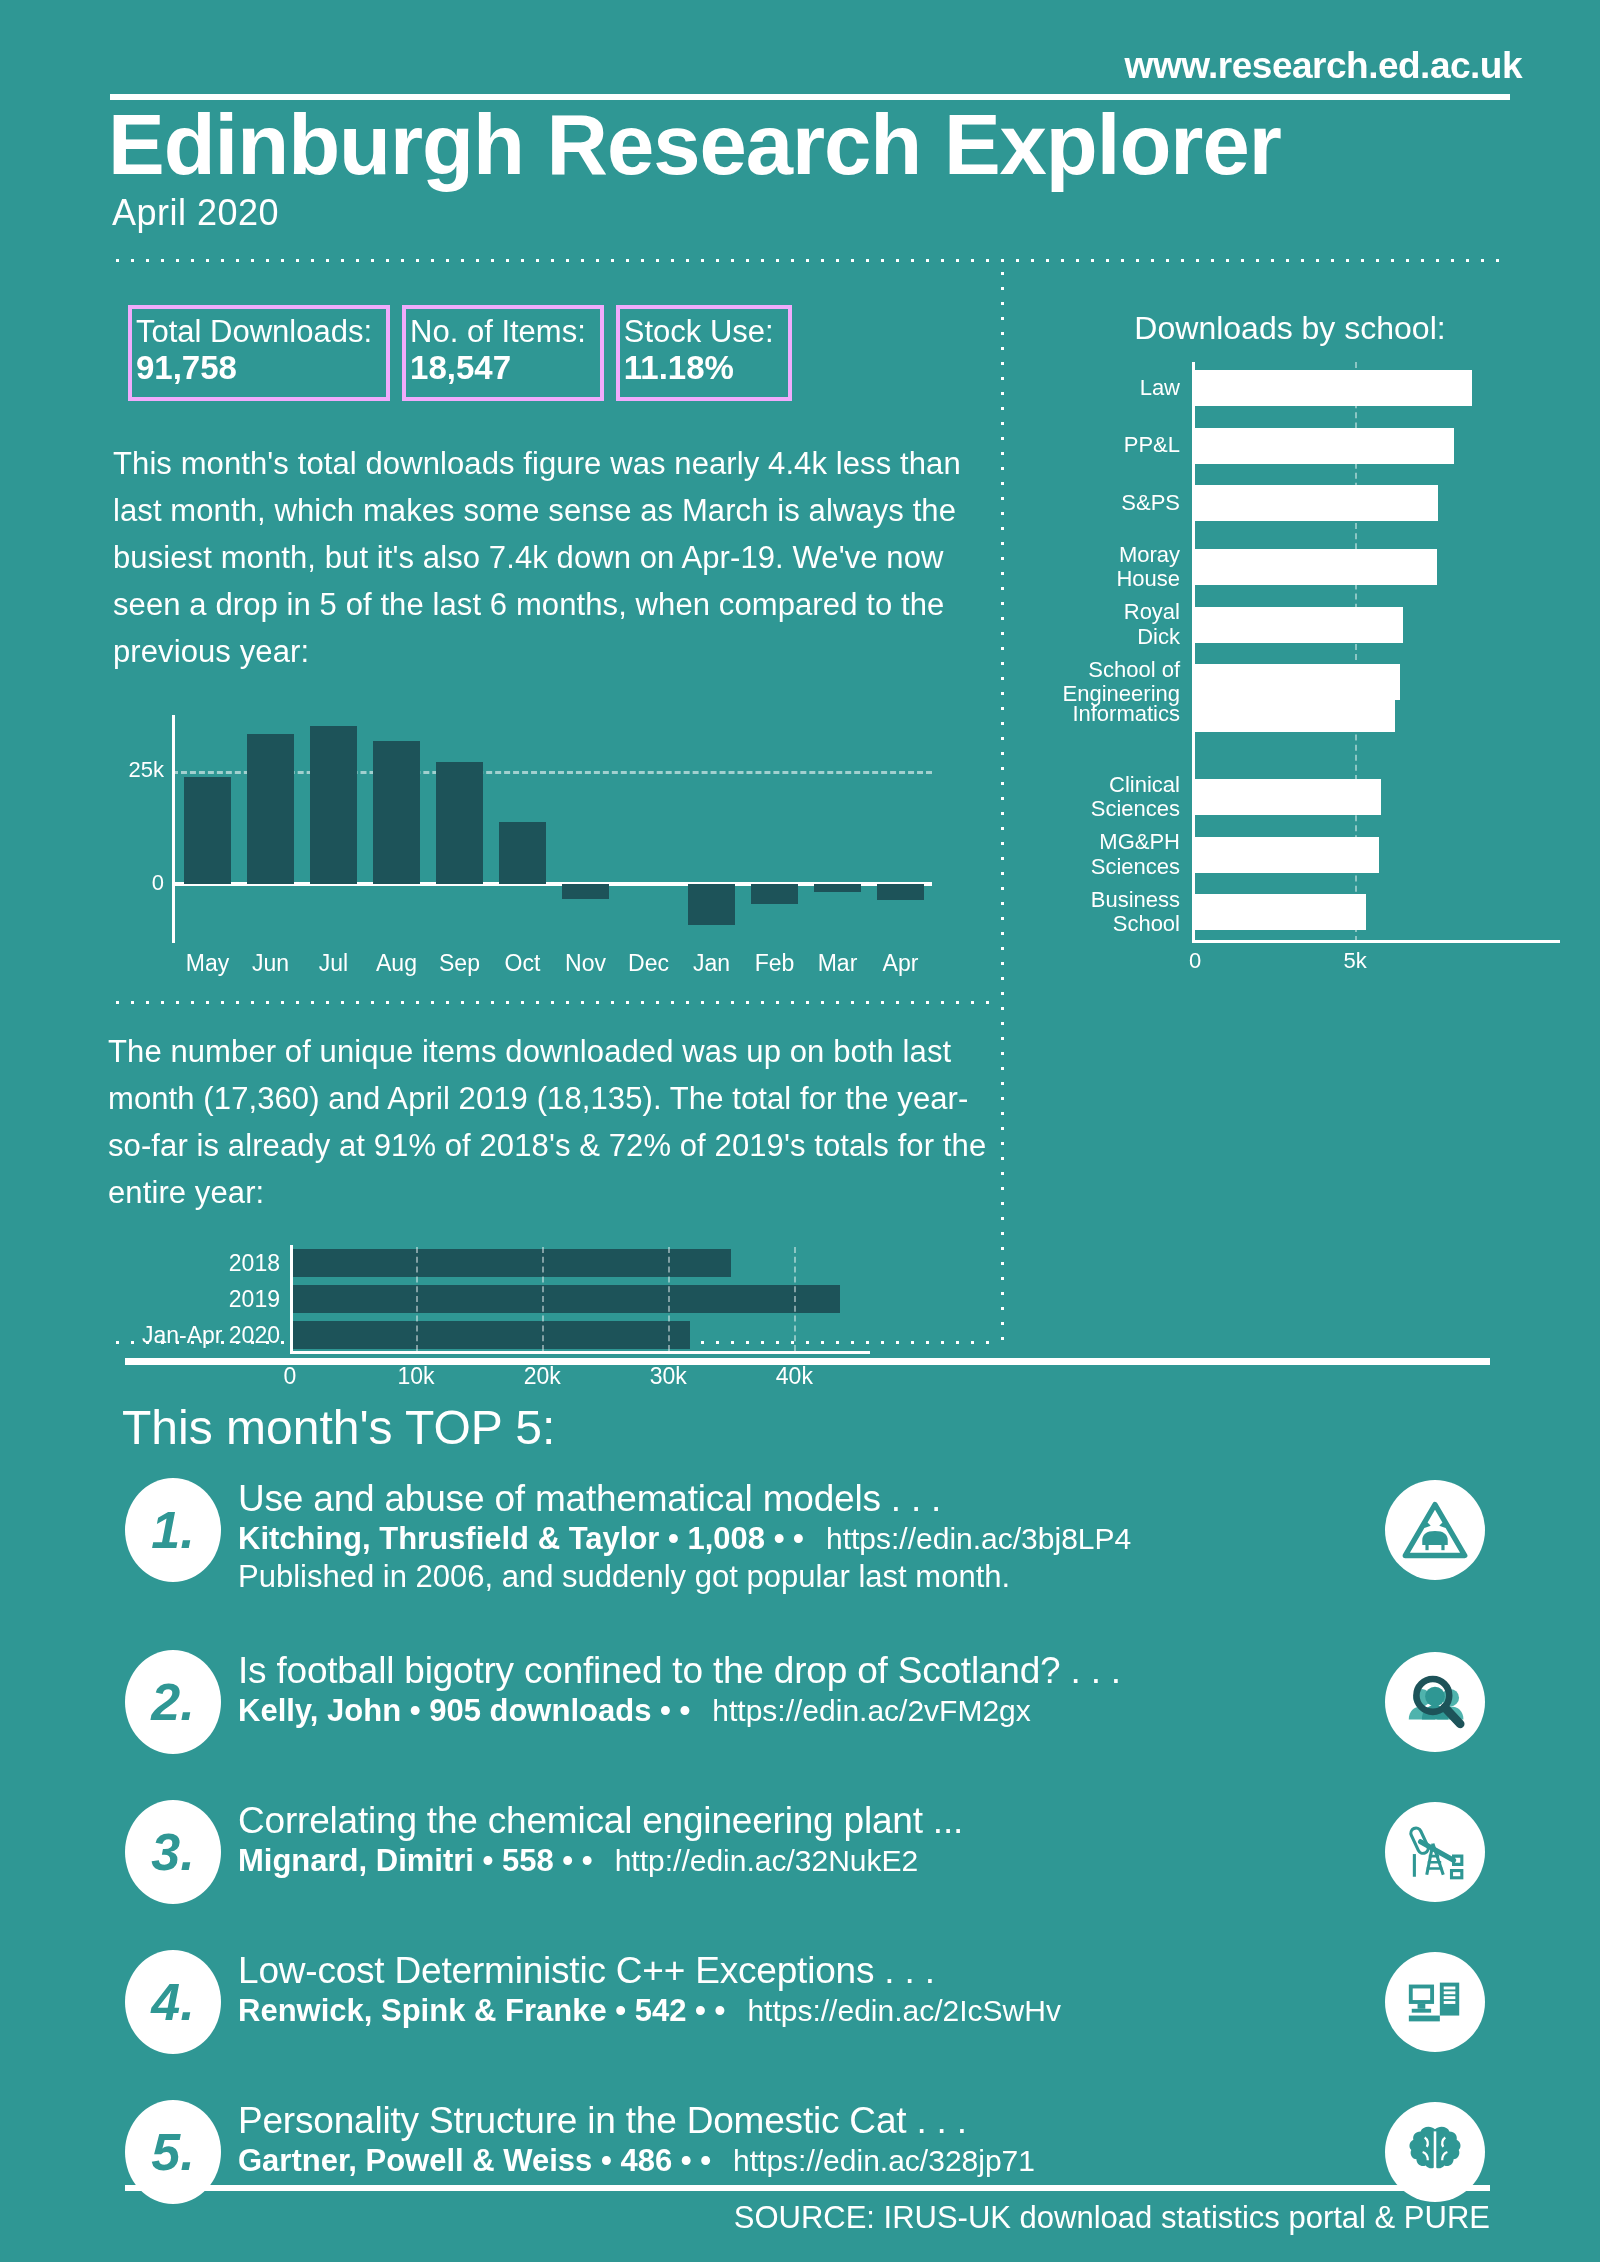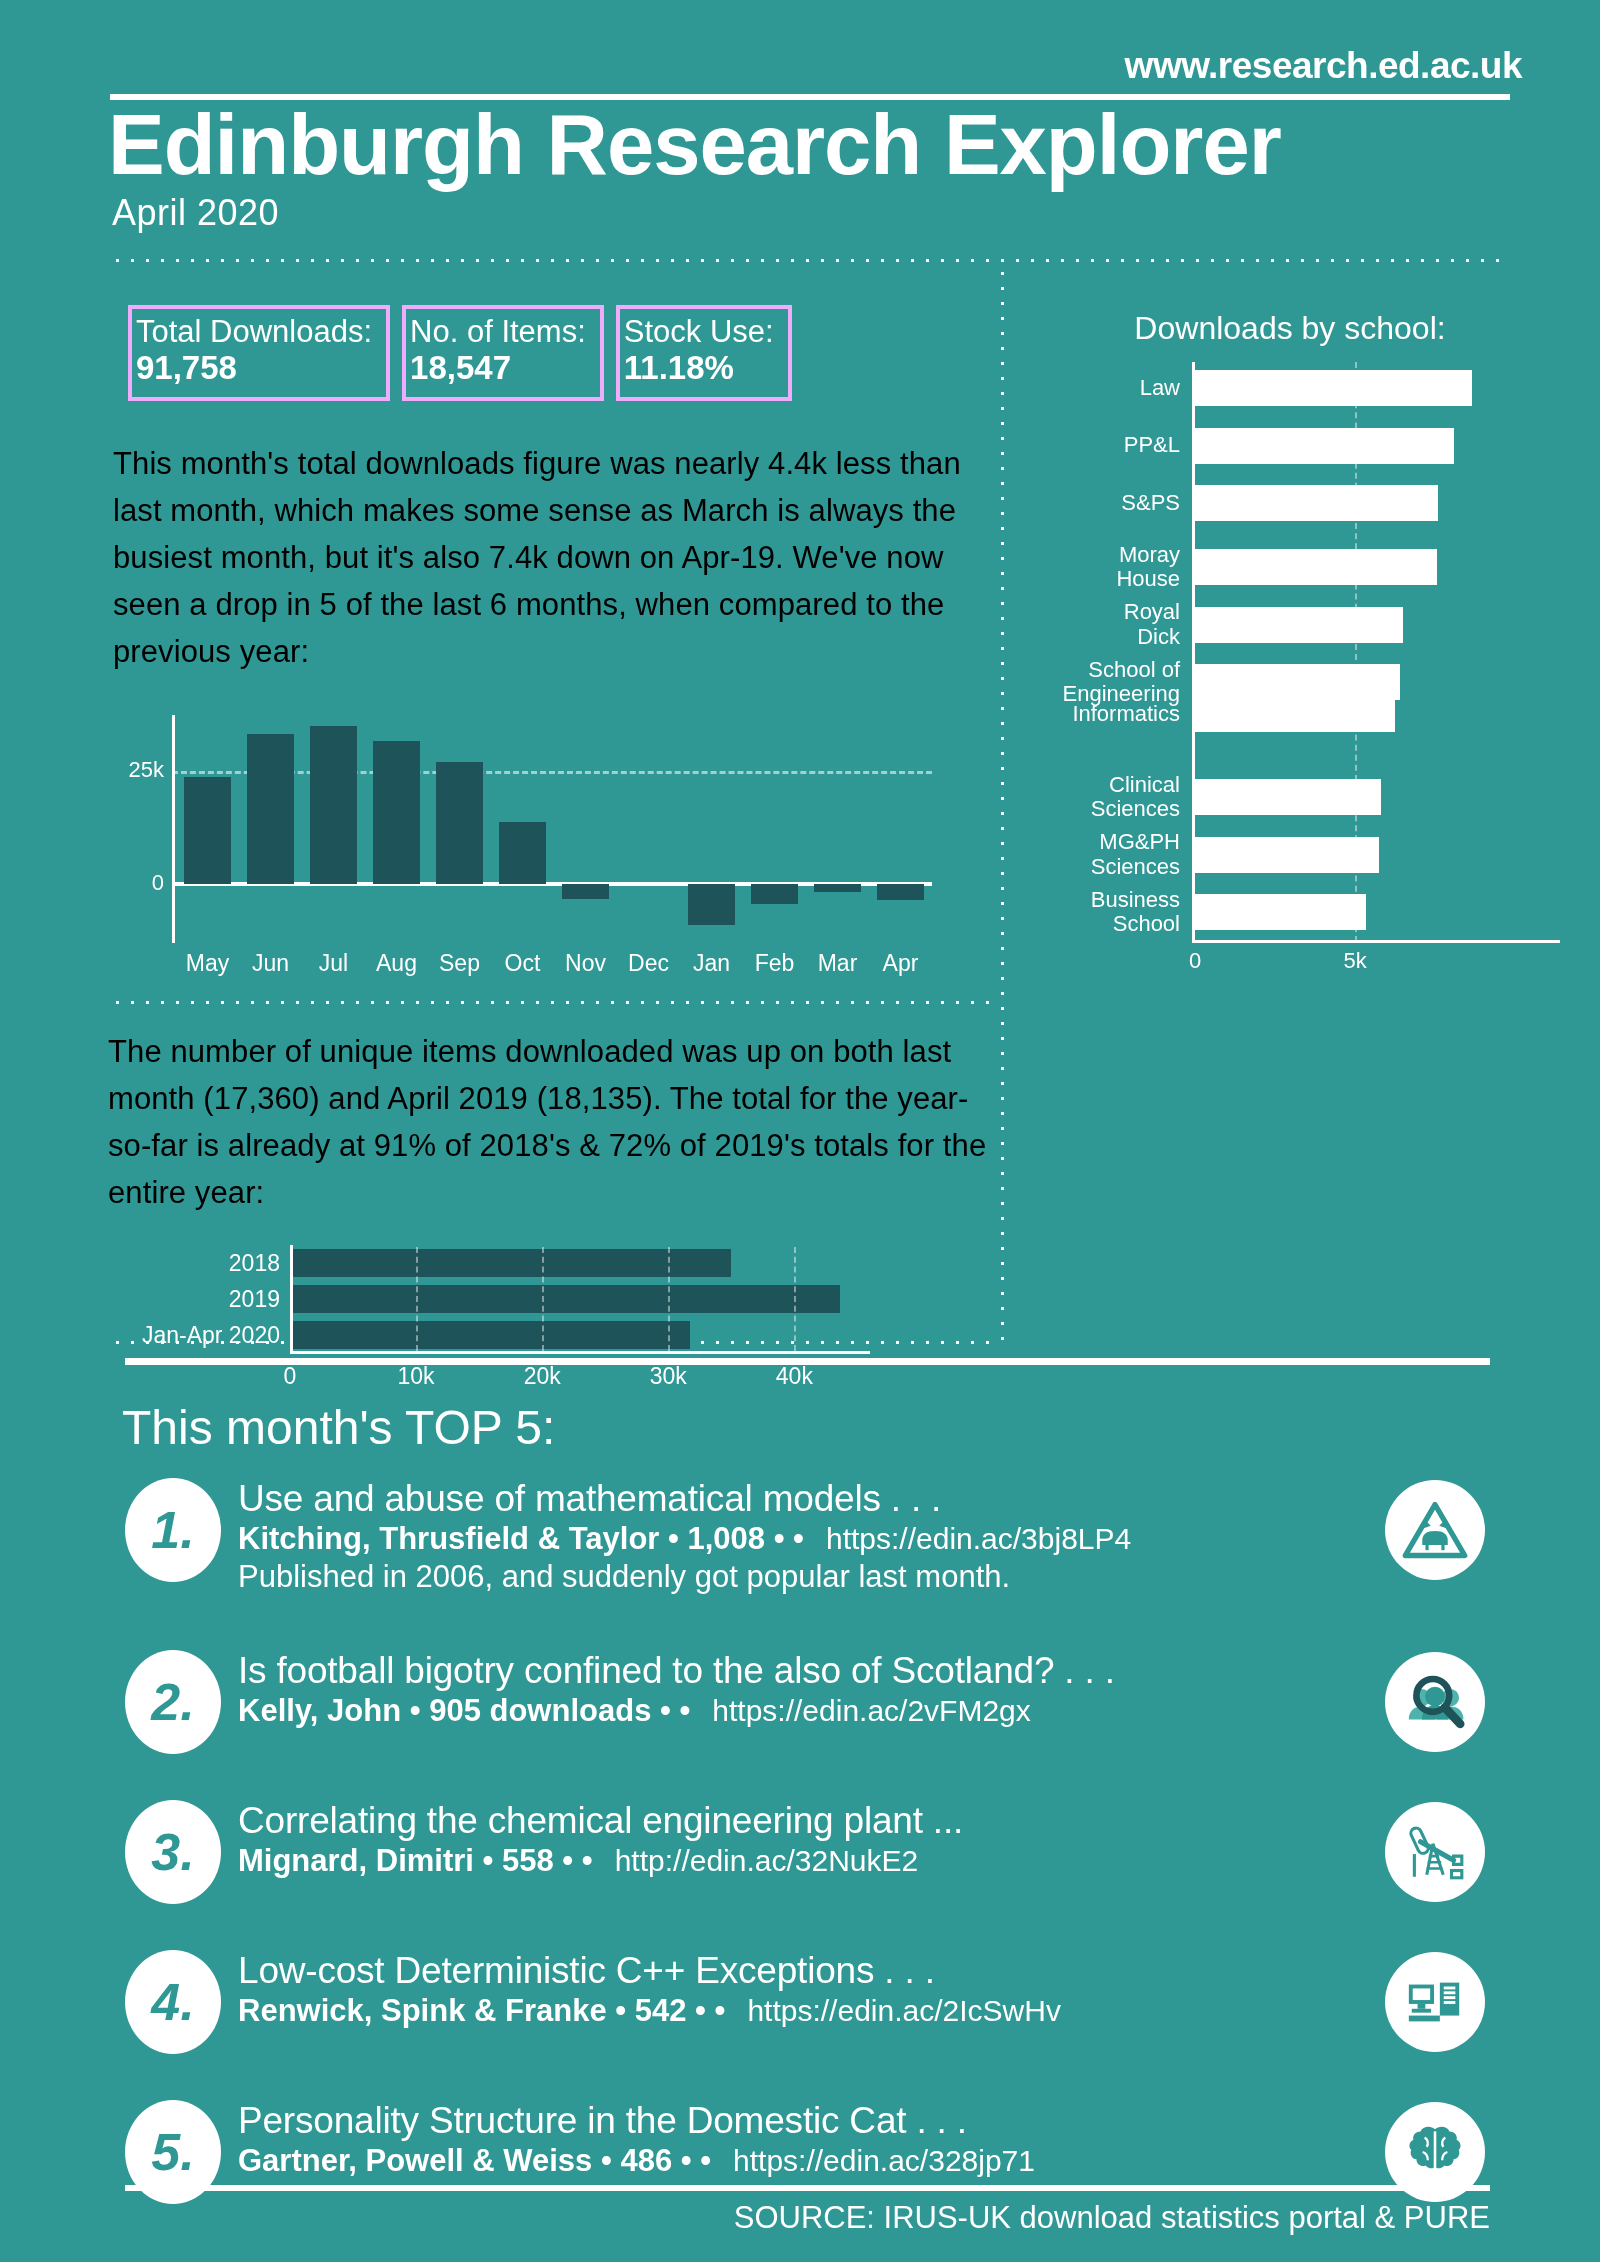--- a/index.html
+++ b/index.html
@@ -47,21 +47,21 @@
   .stat-box {
     border: 4px solid #f0abfc; padding: 6px 14px 10px 4px;
     text-align: left; min-width: 175px;
   }
   .stat-label { font-size: 31px; font-weight: 300; line-height: 1.1; white-space: nowrap; }
   .stat-value { font-size: 33px; font-weight: bold; line-height: 1.15; }
 
   
   .para {
     position: absolute; font-size: 31px; font-weight: 300;
-    line-height: 1.52; letter-spacing: 0.1px; color: #000000;
+    line-height: 1.52; letter-spacing: 0.1px; color: #ffffff;
   }
   #para-monthly { left: 113px; top: 440px; width: 880px; }
   #para-items   { left: 108px; top: 1028px; width: 885px; }
 
   
   .mchart { position: absolute; left: 120px; top: 700px; width: 820px; height: 270px; }
   .mchart .yaxis {
     position: absolute; left: 52px; top: 15px; width: 3px; height: 228px; background: #ffffff;
   }
   .mchart .zeroline {
@@ -329,21 +329,21 @@
             <path d="M20 42c0-6 4-9 12-9s12 3 12 9v4H20z" fill="#2f9794"></path>
             <path d="M22 30c-2-3 0-6 3-5l3 3M42 30c2-3 0-6-3-5l-3 3" fill="#2f9794"></path>
             <rect x="23" y="44" width="3" height="7" fill="#2f9794"></rect>
             <rect x="38" y="44" width="3" height="7" fill="#2f9794"></rect>
           </svg>
         </div>
       </div>
       <div class="t5row" style="top: 1650px;">
         <div class="t5num">2.</div>
         <div class="t5body">
-          <div class="t5title">Is football bigotry confined to the also of Scotland? . . .</div>
+          <div class="t5title">Is football bigotry confined to the drop of Scotland? . . .</div>
           <div class="t5meta">
             <div class="t5auth">Kelly, John • 905 downloads • •</div>
             <div class="t5link">https://edin.ac/2vFM2gx</div>
           </div>
         </div>
         <div class="t5icon">
           <svg viewBox="0 0 64 64" width="70" height="70">
             <circle cx="20" cy="28" r="8" fill="#4fb3ad"></circle>
             <path d="M8 48c0-8 5-12 12-12s12 4 12 12z" fill="#4fb3ad"></path>
             <circle cx="46" cy="28" r="8" fill="#4fb3ad"></circle>

